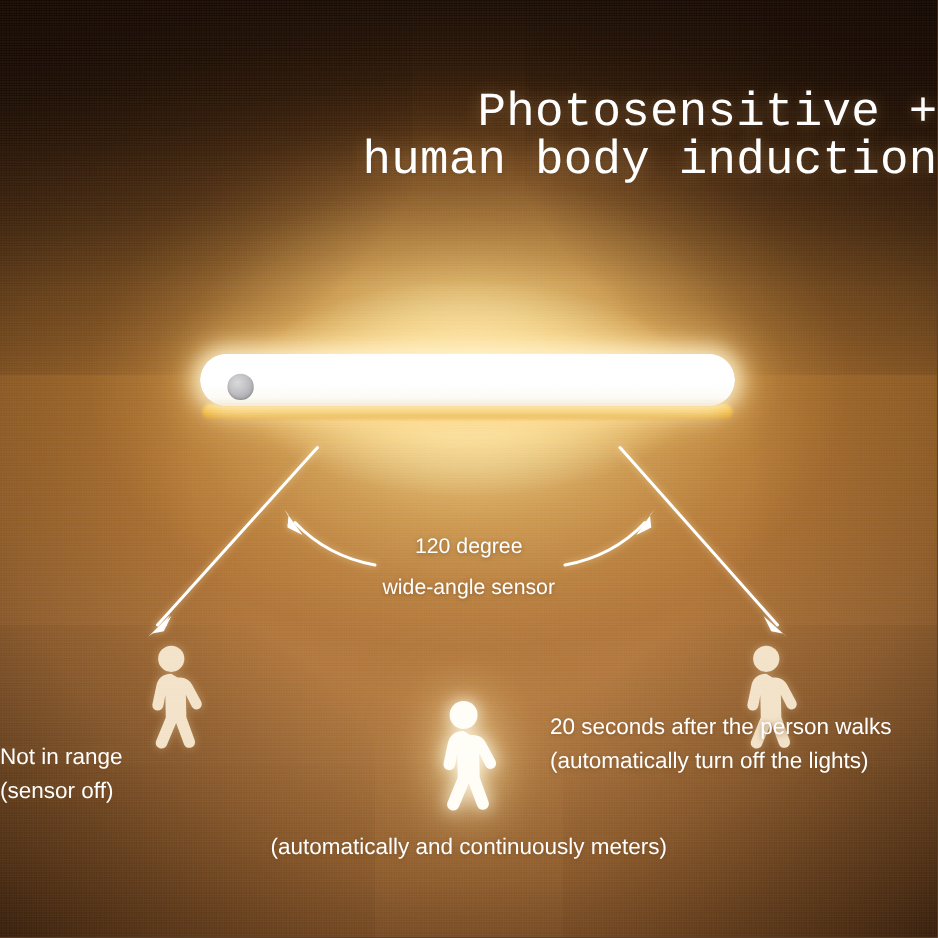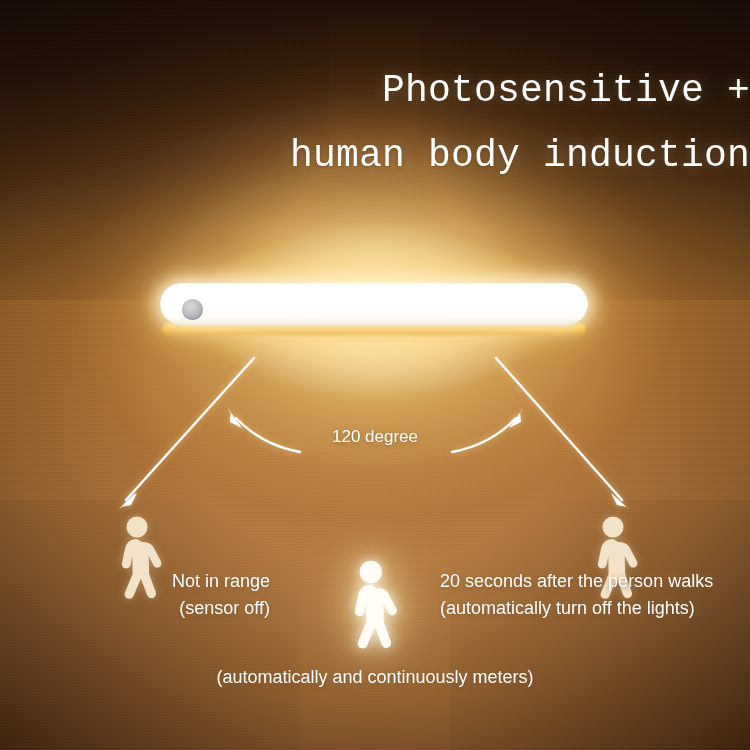--- a/index.html
+++ b/index.html
@@ -109,21 +109,21 @@
     top: 72px;
     text-align: right;
     color: #ffffff;
     font-size: 38px;
     font-weight: 400;
     line-height: 1.0;
     letter-spacing: 0.2px;
     text-shadow: 0 1px 5px rgba(90,45,8,0.55), 0 0 14px rgba(255,225,170,0.30);
     font-family: Liberation Mono, monospace;
   }
-  .headline .l2 { display: block; margin-top: 27px; }
+  .headline .l2 { display: block; }
 
   
   #lightbar-wrap {
     position: absolute;
     left: 158px;
     top: 278px;
     width: 432px;
     height: 54px;
   }
   .bar-halo {
@@ -200,21 +200,21 @@
   
   .caption {
     position: absolute;
     color: #ffffff;
     font-size: 18px;
     line-height: 27px;
     white-space: nowrap;
     text-shadow: 0 1px 4px rgba(92,48,10,0.55), 0 0 10px rgba(255,228,175,0.25);
   }
   .caption .line { display: block; }
-  .caption.c-left  { left: 0; width: 270px; top: 568px; text-align: right; }
+  .caption.c-left  { left: 0; width: 270px; top: 592px; text-align: left; }
   .caption.c-mid   { left: 135px; width: 480px; top: 664px; text-align: center; }
   .caption.c-right { left: 440px; width: 310px; top: 568px; text-align: left; }
 
   .angle-label {
     position: absolute;
     left: 225px;
     top: 420px;
     width: 300px;
     text-align: center;
     color: #ffffff;
@@ -275,20 +275,21 @@
       <path d="M 236,418 C 255,438 278,448 300,452" stroke="#ffffff" stroke-width="2.4" fill="none" stroke-linecap="round"></path>
       <path d="M 452,452 C 474,448 497,438 516,418" stroke="#ffffff" stroke-width="2.4" fill="none" stroke-linecap="round"></path>
       <polygon points="228,408 240,429 234,418 230,421 231,414" fill="#ffffff"></polygon>
       <polygon points="227,407 242,428 230,422 231,412" fill="#ffffff"></polygon>
       <polygon points="524,407 509,428 521,422 520,412" fill="#ffffff"></polygon>
     </g>
   </svg>
 
   <div class="angle-label">
     <span class="line">120 degree</span>
+    <span class="line">wide-angle sensor</span>
   </div>
 
   <div class="person dim" style="left:108px; top:516px;">
     <svg width="62" height="84" viewBox="0 0 62 84">
       <g fill="#f2e2c8">
         <circle cx="29" cy="11" r="10.5"></circle>
         <path d="M29 23 c-7 0 -11 4 -12 10 l-3 14 c-.6 3 1 5 3.6 5.4 c2.6 .4 4.6 -1.2 5.1 -3.8 l1.6 -8.6 l.3 18 l-7.6 18.4 c-1.1 2.7 .1 5.2 2.7 6.1 c2.5 .9 4.9 -.3 5.9 -2.8 l7.3 -17.2 l6.2 16.6 c1 2.6 3.4 3.8 5.9 2.9 c2.5 -.9 3.6 -3.4 2.7 -6 l-6.6 -18.2 l-.4 -18 l4.6 9.2 c1.2 2.4 3.6 3.2 5.9 2 c2.2 -1.1 2.8 -3.6 1.6 -6 l-7.2 -13.4 c-2.3 -4.3 -6 -5.6 -11.6 -5.6 z"></path>
       </g>
     </svg>
   </div>

